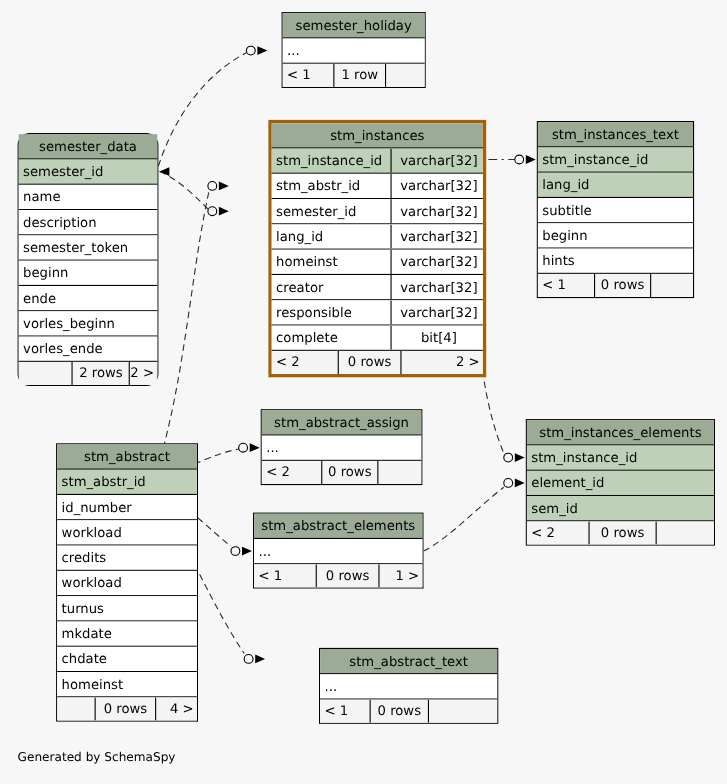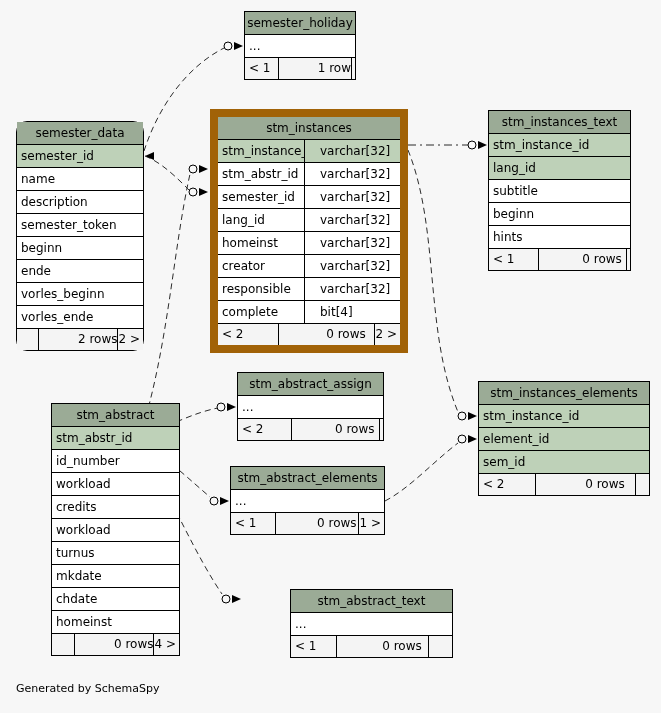--- a/index.html
+++ b/index.html
@@ -7,43 +7,43 @@
     width:661px;height:713px;position:relative;overflow:hidden;
     background:var(--bg,#f7f7f7);
     font-family:"DejaVu Sans","Liberation Sans",sans-serif;
     font-size:12px;color:#000;
   }
   #lines{position:absolute;left:0;top:0;width:661px;height:713px;pointer-events:none;}
   .tbl{
     position:absolute;background:#fff;border:1px solid #000;
     box-sizing:border-box;cursor:pointer;
   }
-  .tbl.emph{border:8px solid #a16207;}
+  .tbl.emph{border:3px solid #a16207;margin-left:34px;}
   .tbl-title{
     background:var(--header-green,#9BAB96);
     border-bottom:1px solid #000;
     height:22px;line-height:22px;text-align:center;
     overflow:hidden;white-space:nowrap;
   }
   .tbl-row{
     height:22px;line-height:22px;border-bottom:1px solid #000;
     display:flex;background:#fff;overflow:hidden;white-space:nowrap;
   }
   .tbl-row.key{background:var(--key-green,#BED1B8);}
   .col-name{flex:1;padding-left:4px;overflow:hidden;}
-  .col-type{width:80px;border-left:1px solid #000;padding-left:15px;overflow:hidden;}
+  .col-type{width:80px;border-left:1px solid #000;padding-left:3px;overflow:hidden;text-align:center;}
   .tbl-footer{
     display:flex;height:21px;line-height:21px;
     background:var(--footer-bg,#f4f4f4);overflow:hidden;white-space:nowrap;
   }
   .tbl-footer .f1{padding-left:4px;}
-  .tbl-footer .f2{border-left:1px solid #000;text-align:center;padding-left:39px;}
+  .tbl-footer .f2{border-left:1px solid #000;text-align:center;}
   .tbl-footer .f3{border-left:1px solid #000;flex:1;text-align:right;padding-right:3px;}
 
-  #t-semester_holiday{left:244px;top:11px;width:112px;}
+  #t-semester_holiday{left:256px;top:11px;width:131px;}
   #t-semester_data{left:16px;top:121px;width:128px;border-radius:11px;}
   #t-stm_instances{left:210px;top:109px;width:198px;}
   #t-stm_instances_text{left:488px;top:110px;width:143px;}
   #t-stm_abstract{left:23px;top:403px;width:129px;margin-left:28px;}
   #t-stm_abstract_assign{left:237px;top:372px;width:147px;}
   #t-stm_instances_elements{left:478px;top:381px;width:172px;}
   #t-stm_abstract_elements{left:230px;top:466px;width:155px;}
   #t-stm_abstract_text{left:242px;top:589px;width:163px;margin-left:48px;}
 
   #t-semester_holiday .f1{width:42px}  #t-semester_holiday .f2{width:46px}

